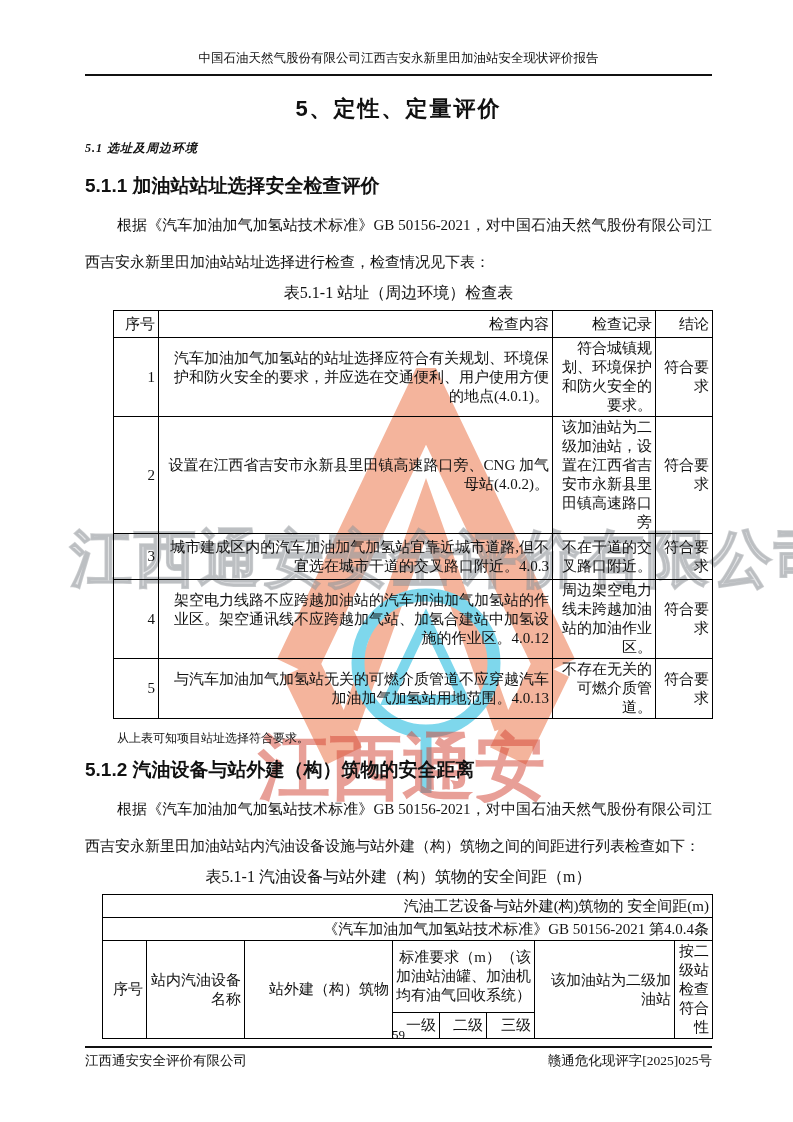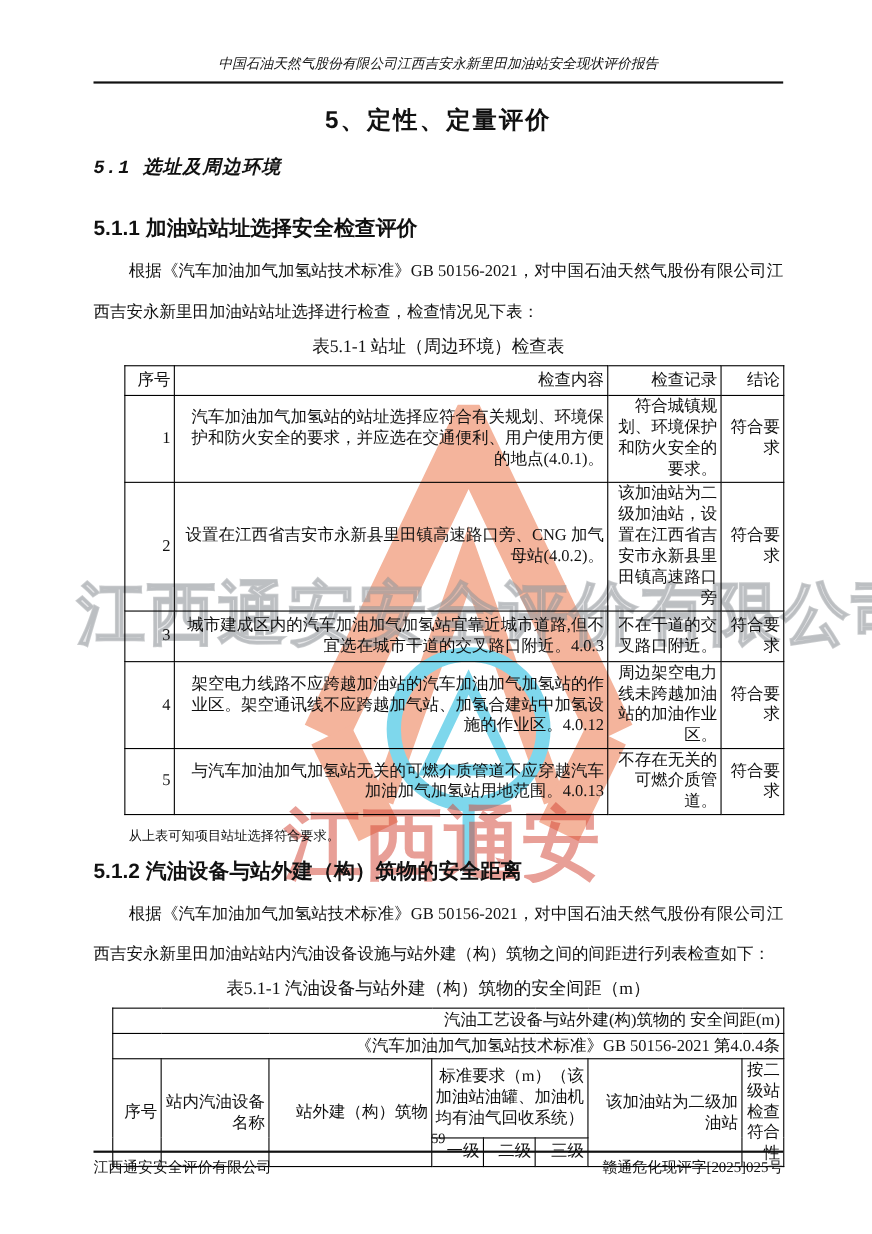--- a/index.html
+++ b/index.html
@@ -29,31 +29,31 @@
     font-weight:bold; font-size:72px; line-height:100px;
     white-space:nowrap; letter-spacing:0px;
     color:rgba(210,70,56,0.52);
   }
   .wm-logo { position:absolute; left:276px; top:368px; opacity:0.82; }
   
   .content { position:relative; z-index:1; }
   .doc-header {
     position:absolute; top:50px; left:85px; width:627px;
     text-align:center; font-size:12.5px;
-    padding-bottom:7px; border-bottom:2px solid #111;font-style:italic;
+    padding-bottom:7px; border-bottom:2px solid #111;
   }
   .main { position:absolute; top:86px; left:85px; width:627px; }
   h1.title {
     font-family:"Liberation Sans","DejaVu Sans",sans-serif;
     font-size:22px; font-weight:bold; text-align:center;
     margin:8px 0 16px 0; letter-spacing:2px;
   }
   h2.sec {
-    font-size:17px; font-weight:bold; font-style:italic;
-    margin:6px 0 32px 0; letter-spacing:1px;font-family:Liberation Mono, monospace;
+    font-size:12px; font-weight:bold; font-style:italic;
+    margin:6px 0 16px 0; letter-spacing:1px;
   }
   h3.sec {
     font-family:"Liberation Sans","DejaVu Sans",sans-serif;
     font-size:19px; font-weight:bold; margin:4px 0 8px 0;
   }
   p.body {
     font-size:15px; line-height:37px; text-align:justify;
     text-indent:32px; margin:0 0 2px 0;
   }
   p.body-short { font-size:12px; line-height:30px; text-indent:32px; margin:2px 0 4px 0; }

